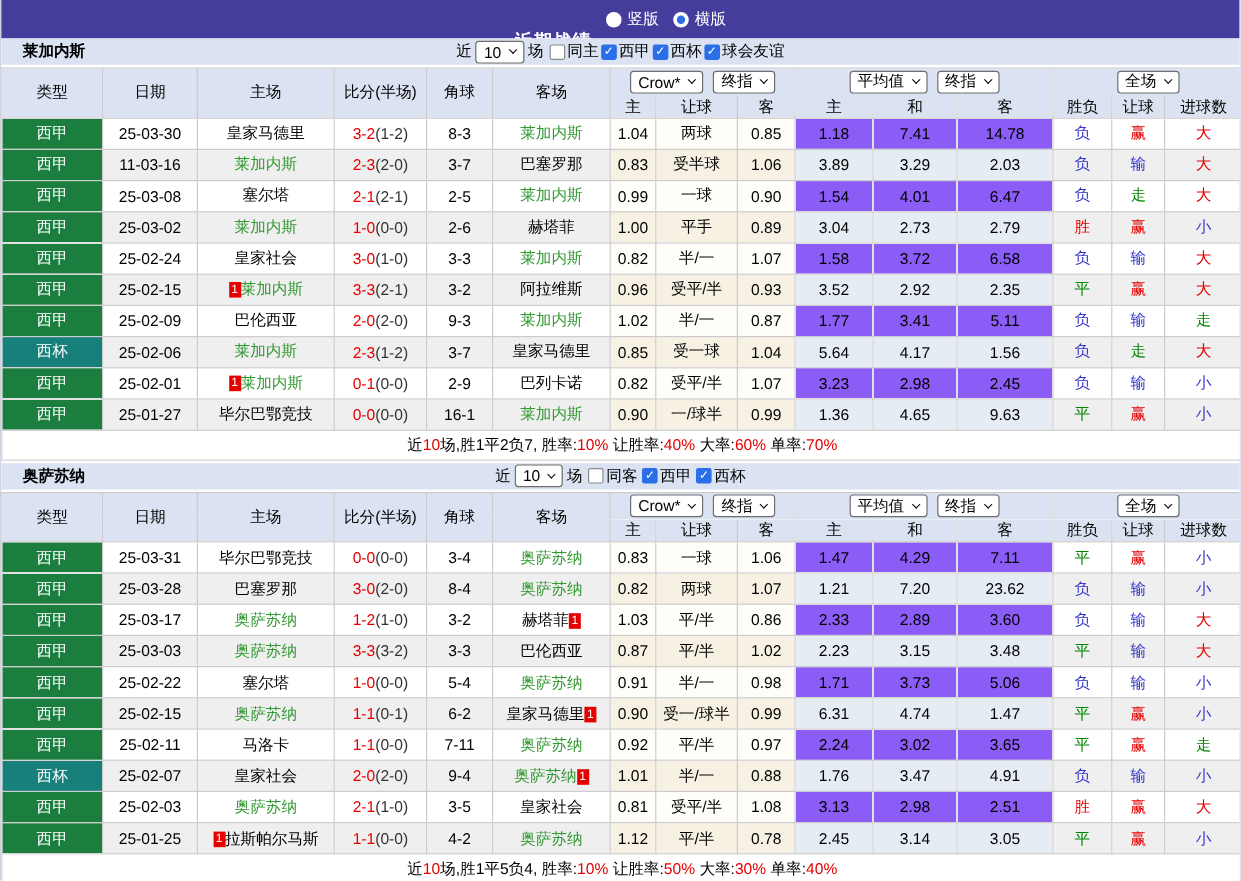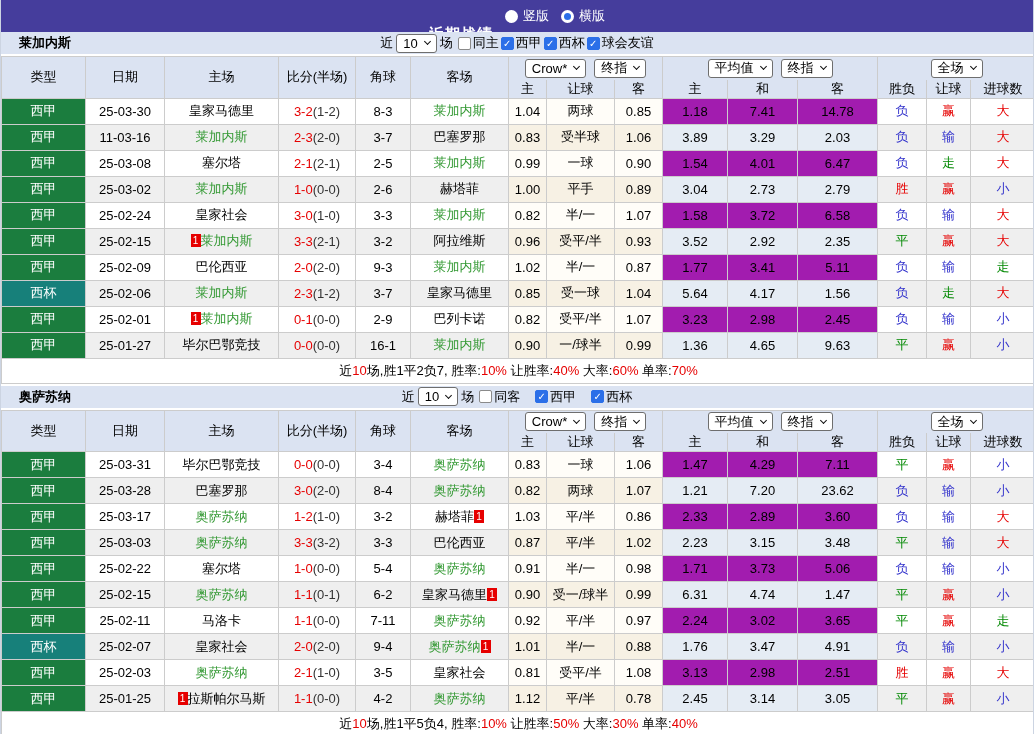--- a/index.html
+++ b/index.html
@@ -29,21 +29,21 @@
   .cb.on { background:#2b6fe8; border-color:#2b6fe8; }
   table { border-collapse:collapse; table-layout:fixed; width:100%; }
   th, td { border:1px solid #ccc; text-align:center; padding:0; overflow:hidden; white-space:nowrap; }
   td { height:26px; }
   thead th { background:#dbe3f2; font-weight:normal; height:23px; }
   thead th.grp { border-bottom-style:hidden;margin-top:40px; }
   thead tr.sub th { height:17px; border-top-style:hidden; }
   thead th.grp .grpwrap { display:flex; align-items:center; justify-content:center; gap:8px; }
   tbody tr:nth-child(even) td { background:#efefef; }
   tbody td.crow { background:#fffdf8; } tbody tr:nth-child(even) td.crow { background:#f7f1e4; }
-  tbody td.avg  { background:#a21caf; } tbody tr:nth-child(even) td.avg  { background:#e5ecf4; }
+  tbody td.avg  { background:#8b5cf6; } tbody tr:nth-child(even) td.avg  { background:#e5ecf4; }
   td.lg { color:#fff; }
   .focus { color:#339933; }
   .sc { color:#e60000; } .ht { color:#333; }
   .card { display:inline-block; background:#e60000; color:#fff; font-size:10px; line-height:13px;
           width:10px; height:13px; vertical-align:1px; }
   tr.summary-row td { height:25px; background:#fff; }
   .red { color:#e60000; }
   .gap { height:2px; background:#fff; }
 </style>
 </head>
@@ -356,21 +356,21 @@
   <div class="section">
     <div class="band">
       <span class="team">奥萨苏纳</span>
       <span class="controls">
         <span>近</span>
         <span class="sel">
           <span>10</span>
           <span class="arr"></span>
         </span>
         <span>场</span>
-        <span style="display:inline-flex;align-items:flex-end;gap:15px;margin-left:2px">
+        <span style="display:inline-flex;align-items:flex-end;gap:4px;margin-left:2px">
               <label class="cb-item">
                 <span class="cb"></span>
                 <span>同客</span>
               </label>
               <label class="cb-item">
                 <span class="cb on">✓</span>
                 <span>西甲</span>
               </label>
               <label class="cb-item">
                 <span class="cb on">✓</span>

